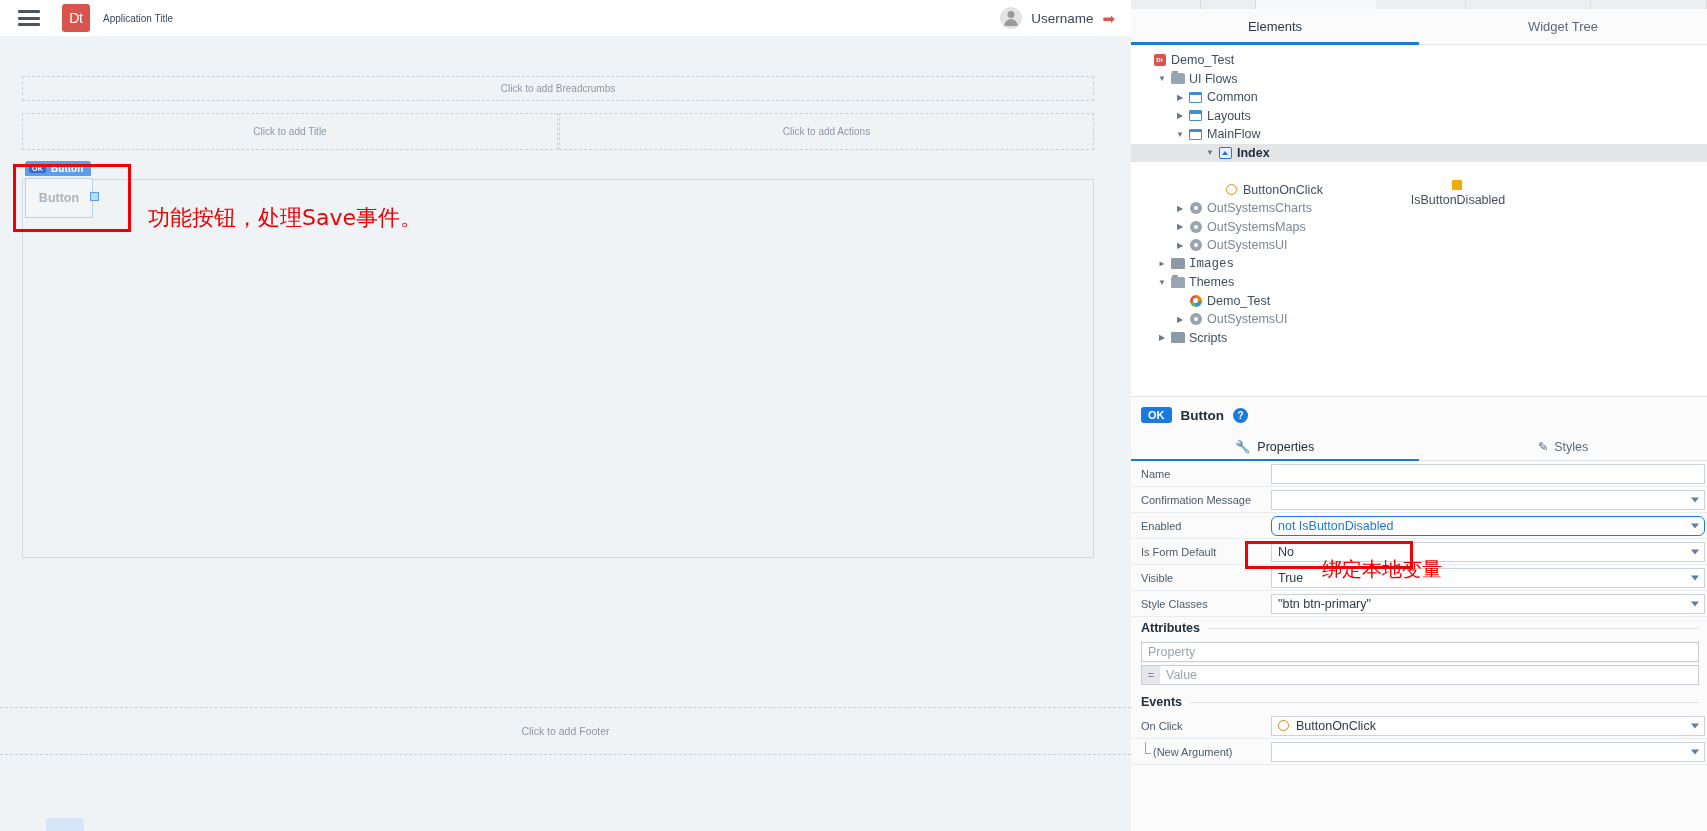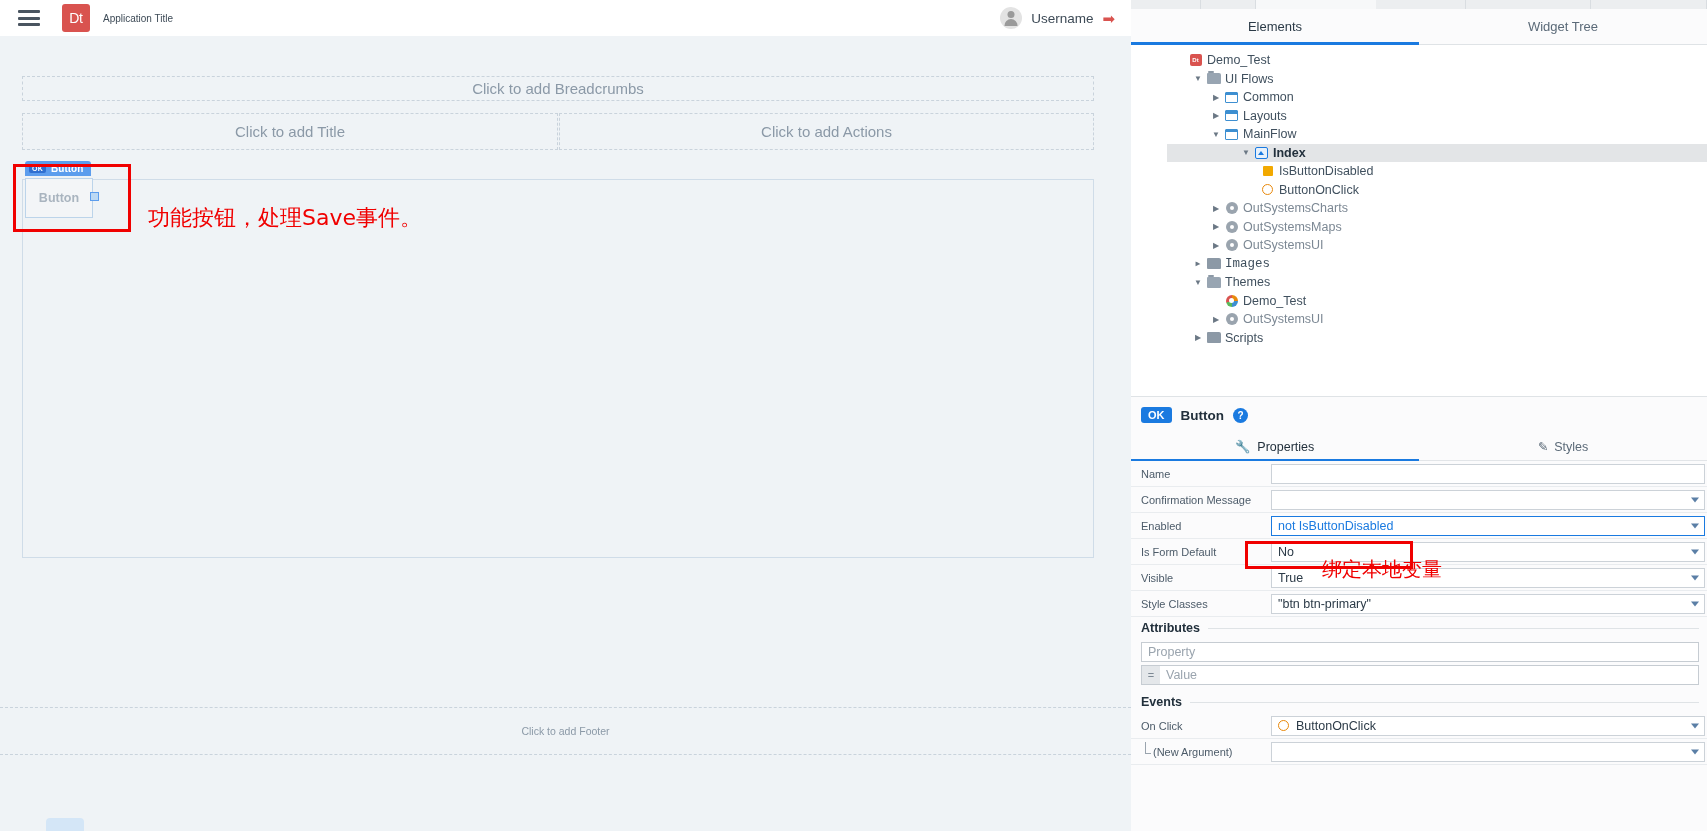--- a/index.html
+++ b/index.html
@@ -42,21 +42,21 @@
             background: #9a9a9a; }
   .avatar::after { content: ""; position: absolute; left: 50%; bottom: 3px;
             transform: translateX(-50%); width: 13px; height: 7px;
             border-radius: 7px 7px 0 0; background: #9a9a9a; }
   .username { font-size: 13.5px; color: #3d4a56; }
   .logout-icon { color: #d9534f; font-size: 15px; line-height: 1; cursor: pointer; }
 
   .placeholder {
     border: 1px dashed #c9d3dc;
     display: flex; align-items: center; justify-content: center;
-    font-size: 15px; color: #8b99a7;
+    font-size: 10px; color: #8b99a7;
     background: transparent;
   }
   .ph-breadcrumbs { position: absolute; left: 22px; top: 76px; width: 1072px; height: 25px; }
   .ph-title      { position: absolute; left: 22px; top: 113px; width: 536px; height: 37px; }
   .ph-actions    { position: absolute; left: 559px; top: 113px; width: 535px; height: 37px; }
   .content-area  { position: absolute; left: 22px; top: 179px; width: 1072px;
                    height: 379px; border: 1px solid #cfdce8; }
   .ph-footer     { position: absolute; left: 0px; top: 707px; width: 1131px; height: 48px;
                    border-top: 1px dashed #c9d3dc; border-bottom: 1px dashed #c9d3dc;
                    display: flex; align-items: center; justify-content: center;
@@ -108,21 +108,21 @@
                 background: #fbfbfc; }
   .panel-tab { flex: 1; display: flex; align-items: center; justify-content: center;
                font-size: 13px; color: #5b6a78; cursor: pointer; position: relative; }
   .panel-tab.active { color: #2b3a47; }
   .panel-tab.active::after { content: ""; position: absolute; left: 0; right: 0;
                bottom: -1px; height: 3px; background: #1a7ae0; }
 
   .tree { flex: 0 0 352px; padding: 6px 0 0 0; overflow: hidden;
           background: #ffffff; border-bottom: 1px solid #dfe3e6; }
   .tree-row { display: flex; align-items: center; height: 18.5px;
-              font-size: 12.5px; color: #40505e; cursor: pointer; padding-left: 6px; margin-left: 36px; }
+              font-size: 12.5px; color: #40505e; cursor: pointer; padding-left: 6px; }
   .tree-row.selected { background: #e3e5e7; font-weight: bold; color: #22303c; }
   .tw { width: 14px; flex: 0 0 14px; display: flex; align-items: center;
         justify-content: center; color: #6b7885; font-size: 8px; }
   .tw.open::before { content: "\25BC"; }
   .tw.closed::before { content: "\25B6"; }
   .ticon { width: 17px; flex: 0 0 17px; display: flex; align-items: center;
            justify-content: center; margin-right: 3px; }
   .tlabel { white-space: nowrap; }
   .ic-module { width: 12px; height: 12px; background: #d9534f; border-radius: 2px;
                color: #fff; font-size: 6px; display: flex; align-items: center;
@@ -179,21 +179,21 @@
   .plabel.indented::before { content: ""; position: absolute; left: 4px; top: -4px;
           width: 5px; height: 11px; border-left: 1px solid #9aa4ae;
           border-bottom: 1px solid #9aa4ae; }
   .pfield { flex: 1; height: 20px; border: 1px solid #c6ccd2; background: #fff;
             display: flex; align-items: center; padding: 0 6px;
             font-size: 12.5px; color: #2b3a47; margin-right: 2px; position: relative; }
   .pfield.plain { border-color: #ccd2d8; }
   .pfield .caret { position: absolute; right: 5px; top: 50%; transform: translateY(-50%);
             width: 0; height: 0; border-left: 4px solid transparent;
             border-right: 4px solid transparent; border-top: 5px solid #5b7fa6; }
-  .pfield.bound { border-color: #1a7ae0; }
+  .pfield.bound { border-color: #1a7ae0; border-radius: 6px; }
   .pfield .expr { color: #1a7ae0; }
   .pfield .lit { color: #2b3a47; }
   .ph-txt { color: #9aa4ae; text-align: center; }
   .eq-chip { background: #e4e7ea; color: #7c8894; font-size: 11px; width: 18px;
              height: 18px; display: flex; align-items: center; justify-content: center;
              margin-left: -6px; margin-right: 6px; }
   .section-head { display: flex; align-items: center; gap: 8px; padding: 0 8px 0 10px;
              height: 22px; font-size: 12.5px; font-weight: bold; color: #22303c; }
   .section-head .rule { flex: 1; height: 1px; background: #dfe3e6; }
   .full-field { margin: 3px 8px 0 10px; height: 20px; border: 1px solid #c6ccd2;
@@ -314,21 +314,21 @@
           </span>
           <span class="tlabel">MainFlow</span>
         </div>
         <div class="tree-row selected" style="padding-left: 72px;">
           <span class="tw open"></span>
           <span class="ticon">
             <span class="ic-screen"></span>
           </span>
           <span class="tlabel">Index</span>
         </div>
-        <div class="tree-row" style="padding-left: 78px;">
+        <div class="tree-row" style="padding-left: 78px; flex-direction: column;">
           <span class="tw"></span>
           <span class="ticon">
             <span class="ic-var"></span>
           </span>
           <span class="tlabel">IsButtonDisabled</span>
         </div>
         <div class="tree-row" style="padding-left: 78px;">
           <span class="tw"></span>
           <span class="ticon">
             <span class="ic-event"></span>

